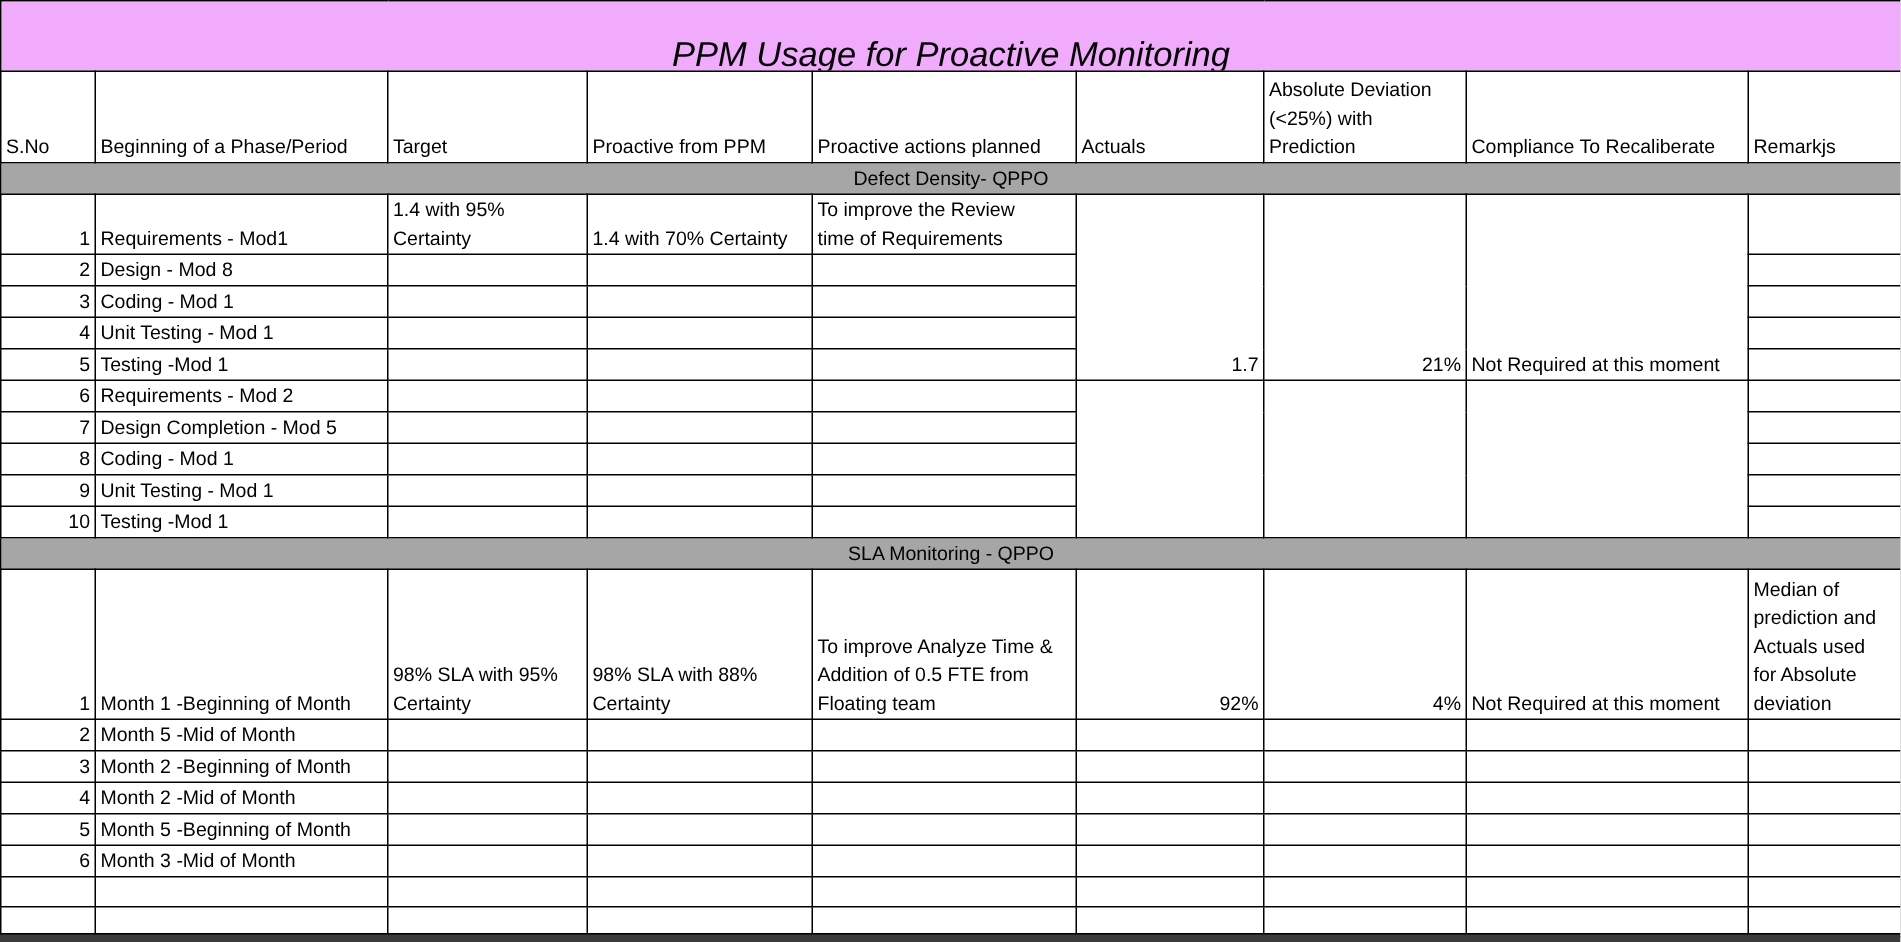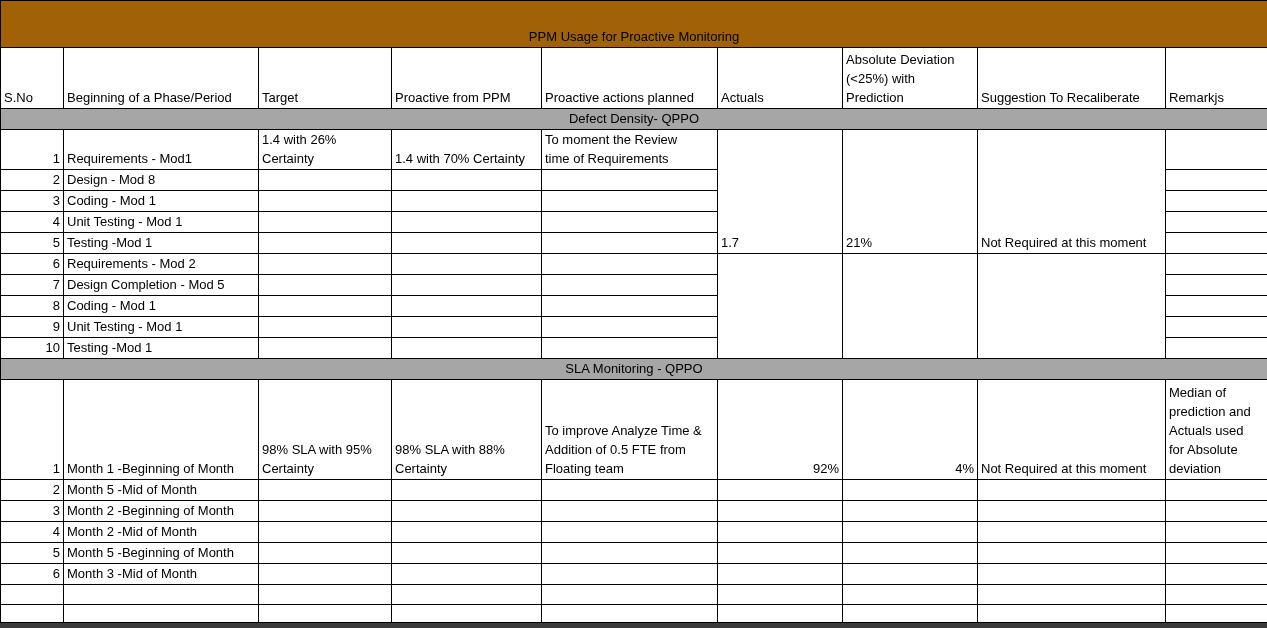--- a/index.html
+++ b/index.html
@@ -28,36 +28,37 @@
   }
   tr.r-title  { height: 47px; }
   tr.r-head   { height: 61px; }
   tr.r-sec    { height: 20px; }
   tr.r-tall40 { height: 40px; }
   tr.r-std    { height: 20px; }
   tr.r-tall100{ height: 100px; }
   tr.r-short  { height: 15px; }
 
   td.title-cell {
-    background: #a16207;
+    background: #f0abfc;
     text-align: center;
     vertical-align: middle;
-    font-size: 13px;
+    font-size: 23px;
     line-height: 22px;
     padding: 0;
+    font-style: italic;
   }
   td.sec-cell {
     background: #a6a6a6;
     text-align: center;
     vertical-align: middle;
     line-height: 18px;
     padding: 0;
   }
   td.num   { text-align: right; padding-right: 4px; }
-  td.ctr   { text-align: left; }
+  td.ctr   { text-align: right; }
   td.rgt   { text-align: right; padding-right: 4px; margin-top: 19px; }
   .bottom-strip {
     position: absolute;
     left: 0; bottom: 0;
     width: 1267px;
     height: 5px;
     background: #3b3b3b;
     border-top: 1px solid #000;
   }
 </style>
@@ -86,35 +87,35 @@
     <tr class="r-head">
       <td>S.No</td>
       <td>Beginning of a Phase/Period</td>
       <td>Target</td>
       <td>Proactive from PPM</td>
       <td>Proactive actions planned</td>
       <td>Actuals</td>
       <td>Absolute Deviation
 (&lt;25%) with
 Prediction</td>
-      <td>Suggestion To Recaliberate</td>
+      <td>Compliance To Recaliberate</td>
       <td>Remarkjs</td>
     </tr>
 
     <tr class="r-sec">
       <td class="sec-cell" colspan="9">Defect Density- QPPO</td>
     </tr>
 
     <tr class="r-tall40">
       <td class="num">1</td>
       <td>Requirements - Mod1</td>
-      <td>1.4 with 26%
+      <td>1.4 with 95%
 Certainty</td>
       <td>1.4 with 70% Certainty</td>
-      <td>To moment the Review
+      <td>To improve the Review
 time  of Requirements</td>
       <td class="ctr" rowspan="5">1.7</td>
       <td class="ctr" rowspan="5">21%</td>
       <td rowspan="5">Not Required at this moment</td>
       <td></td>
     </tr>
 
     <tr class="r-std">
       <td class="num">2</td>
       <td>Design - Mod 8</td>

